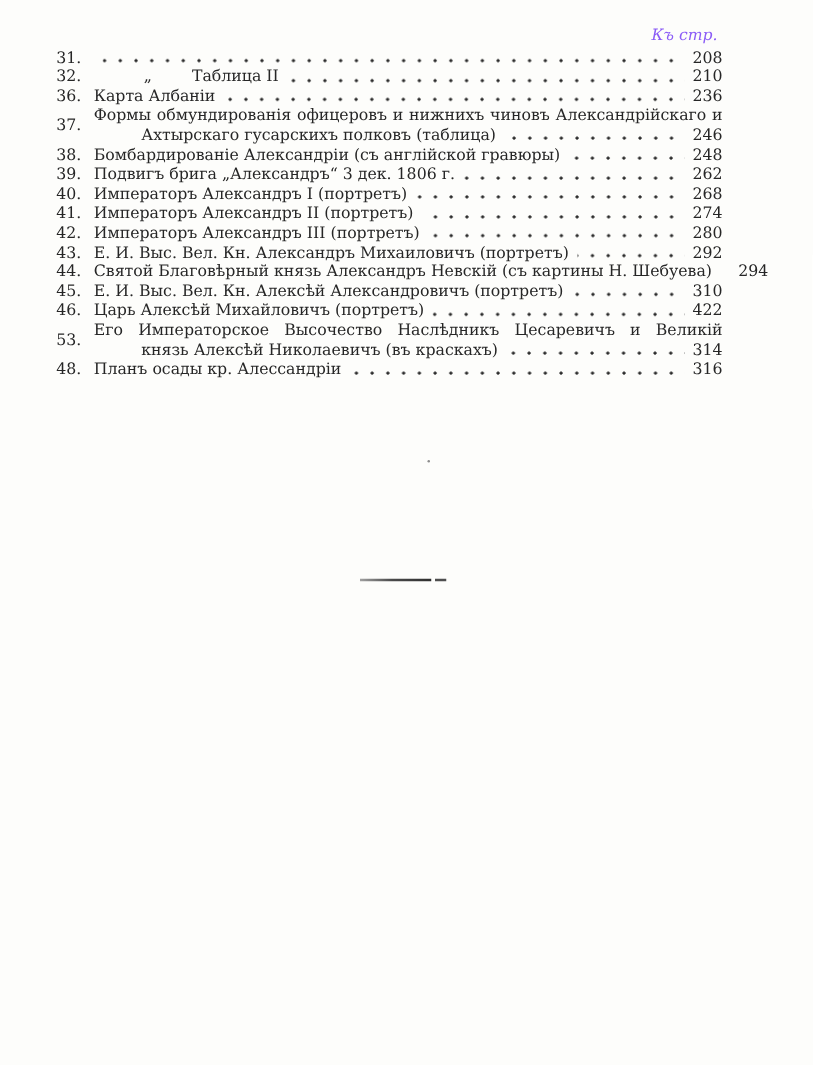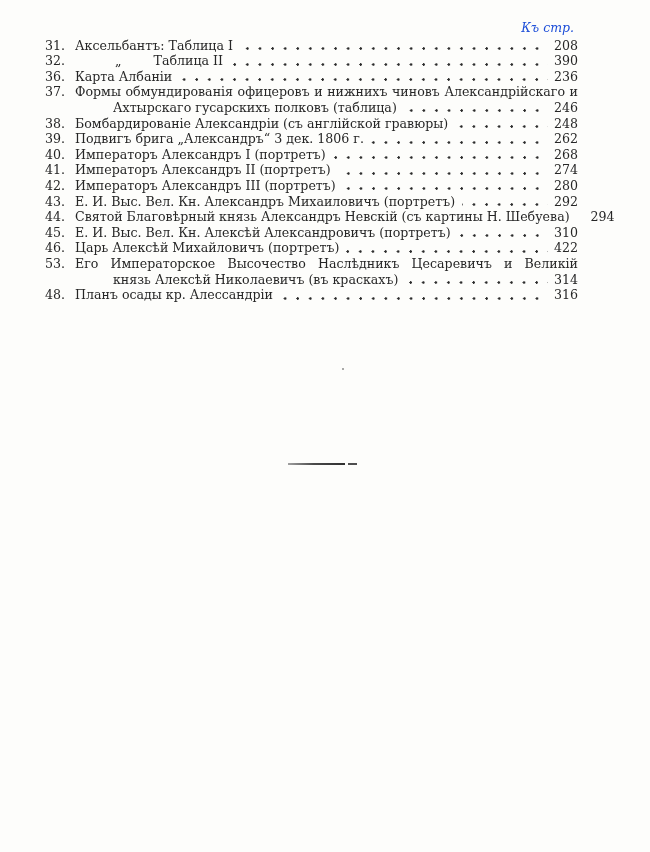--- a/index.html
+++ b/index.html
@@ -18,25 +18,25 @@
     top: 20px;
     width: 533px;
   }
   .col-header {
     font-style: italic;
     font-size: 12.5px;
     line-height: 15.6px;
     text-align: right;
     padding-right: 4px;
     margin-bottom: 2px;
-    color: #1d4ed8;
+    color: #8b5cf6;
   }
   .entry {
     display: flex;
-    align-items: flex-start;
+    align-items: center;
     font-size: 12.6px;
     line-height: 15.6px;
   }
   .num {
     flex: 0 0 30px;
     width: 30px;
     white-space: pre;
   }
   .entry-body { flex: 1 1 auto; min-width: 0; }
   .line { white-space: nowrap; }
@@ -89,33 +89,32 @@
 <body>
 
 <div class="page">
   <div class="content">
     <div class="col-header">Къ стр.</div>
     <div id="entries">
         <div class="entry">
           <span class="num">31.</span>
           <div class="entry-body">
             <div class="line with-page">
-              <span class="txt">Аксельбантъ: Таблица I</span>
               <span class="leader"></span>
               <span class="pg">208</span>
             </div>
           </div>
         </div>
         <div class="entry">
           <span class="num">32.</span>
           <div class="entry-body">
             <div class="line with-page">
               <span class="txt">          „        Таблица II</span>
               <span class="leader"></span>
-              <span class="pg">390</span>
+              <span class="pg">210</span>
             </div>
           </div>
         </div>
         <div class="entry">
           <span class="num">36.</span>
           <div class="entry-body">
             <div class="line with-page">
               <span class="txt">Карта Албаніи</span>
               <span class="leader"></span>
               <span class="pg">236</span>

